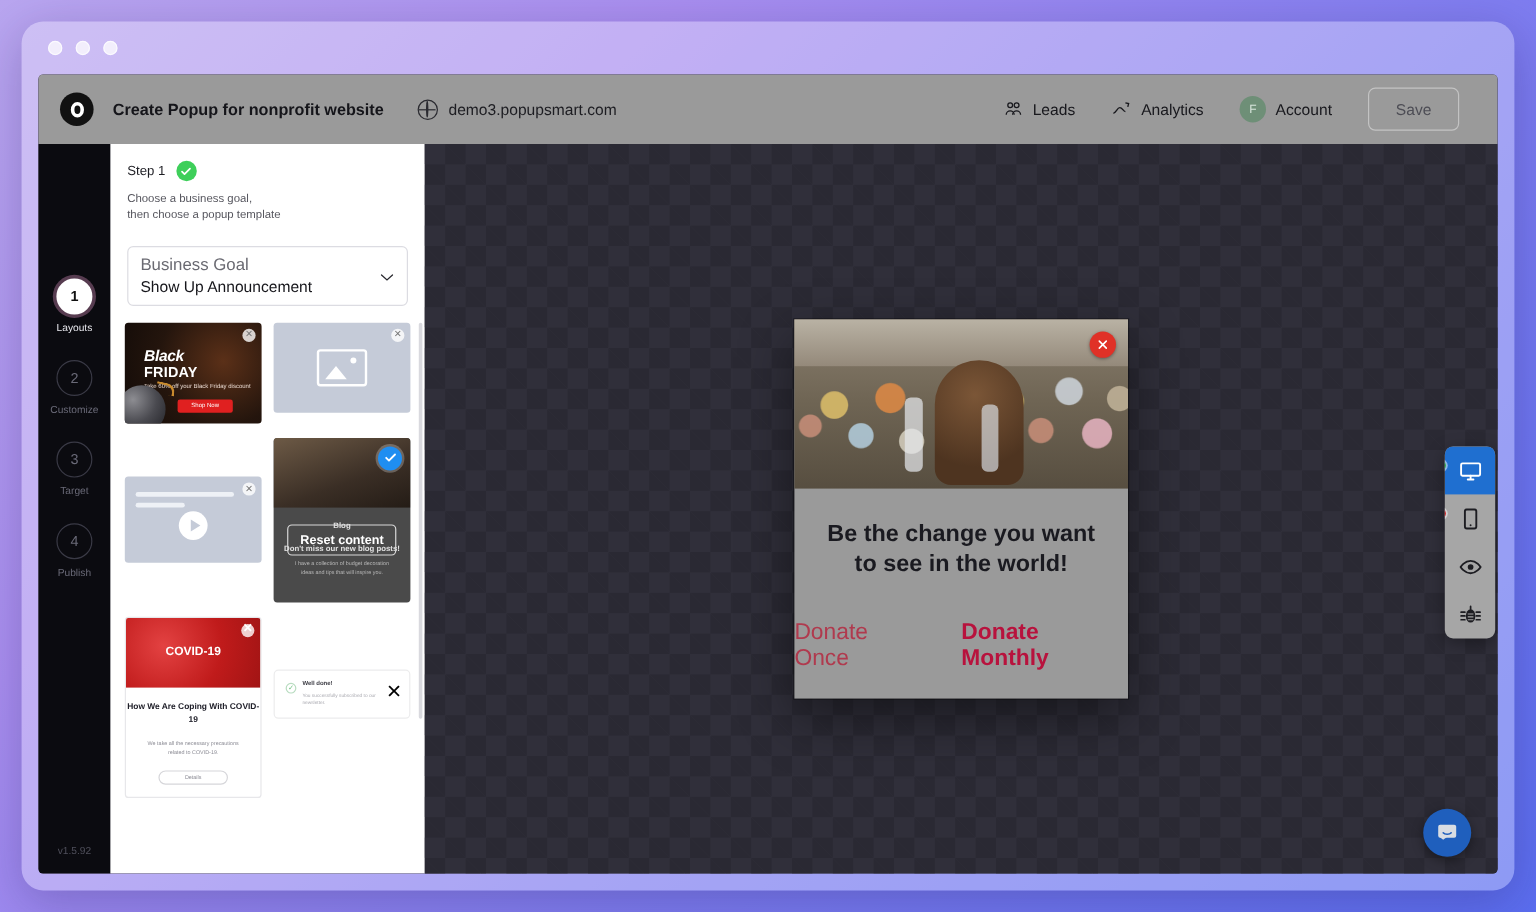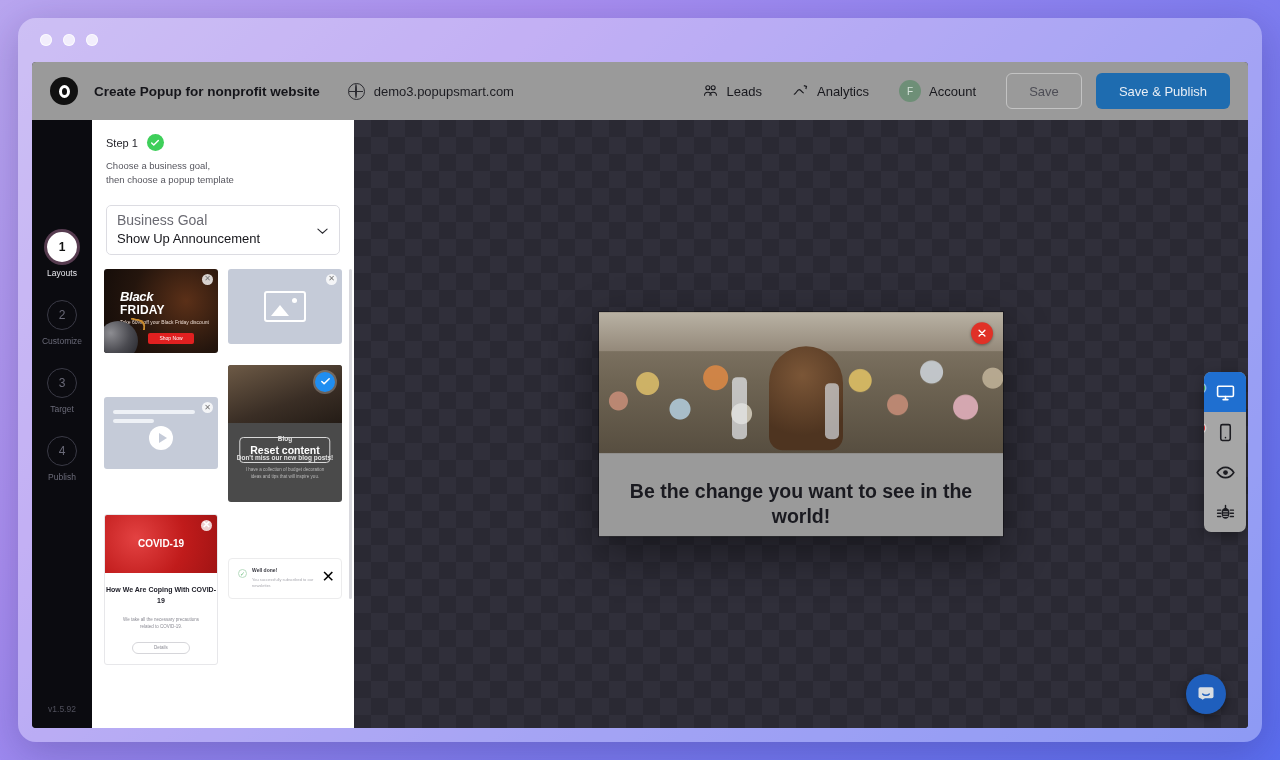--- a/index.html
+++ b/index.html
@@ -155,21 +155,21 @@
     background-color:#302f3a;
     background-image:
       linear-gradient(45deg, #2a2933 25%, transparent 25%, transparent 75%, #2a2933 75%),
       linear-gradient(45deg, #2a2933 25%, transparent 25%, transparent 75%, #2a2933 75%);
     background-size: 34px 34px;
     background-position: 0 0, 17px 17px;
   }
 
   .popup {
     position:absolute; left: 50%; top: 50%; transform: translate(-50%,-50%);
-    width: 404px; background:#9a9a9a; box-shadow: 0 0 0 1px rgba(0,0,0,.35), 0 16px 42px rgba(0,0,0,.45);
+    width: 278px; background:#9a9a9a; box-shadow: 0 0 0 1px rgba(0,0,0,.35), 0 16px 42px rgba(0,0,0,.45);
   }
   .popup .hero { height: 141px; position:relative; overflow:hidden;
     background: linear-gradient(180deg,#8a7f6f 0%, #6f6554 48%, #574e40 100%);
   }
   .popup .hero .sky { position:absolute; left:0; top:0; right:0; height:28%; background: linear-gradient(180deg,#b9b2a4, #94897a);}
   .popup .hero .kid { position:absolute; left:42%; top:24%; width:74px; height:104px; border-radius:38px 38px 14px 14px; background: radial-gradient(circle at 45% 28%, #7b5637 0%, #4e3420 70%);}
   .popup .hero .bottle1 { position:absolute; left:33%; top:46%; width:15px; height:62px; border-radius:5px; background: rgba(228,232,236,.72);}
   .popup .hero .bottle2 { position:absolute; left:56%; top:50%; width:14px; height:56px; border-radius:5px; background: rgba(222,228,233,.66);}
   .popup .hero .crowdL { position:absolute; left:0; top:18%; width:40%; height:82%;
     background:
@@ -268,21 +268,20 @@
         </svg>
         <span>Analytics</span>
       </div>
 
       <div class="hdr-link">
         <span class="avatar">F</span>
         <span>Account</span>
       </div>
 
       <button class="btn-save">Save</button>
-      <button class="btn-publish">Save &amp; Publish</button>
     </div>
 
     <div class="rail">
       <div class="step active">
         <div class="circle">1</div>
         <div class="label">Layouts</div>
       </div>
       <div class="step">
         <div class="circle">2</div>
         <div class="label">Customize</div>
@@ -394,20 +393,24 @@
           <div class="bottle2"></div>
           <div class="close-btn">
             <svg viewBox="0 0 24 24">
                 <path d="M5 5l14 14M19 5L5 19" stroke="#fff" stroke-width="3.2" stroke-linecap="round"></path>
               </svg>
           </div>
         </div>
         <div class="body">
           <div class="headline">Be the change you want to see in the world!</div>
         </div>
+        <div class="cta">
+          <span class="cta-once">Donate Once</span>
+          <span class="cta-month">Donate Monthly</span>
+        </div>
       </div>
 
       <div class="devbar">
         <div class="devbtn active">
           <span class="dot-ind dot-green"></span>
           <svg viewBox="0 0 24 24">
             <rect x="2" y="4" width="20" height="13" rx="1.5" fill="none" stroke="#fff" stroke-width="2"></rect>
             <path d="M9 21h6M12 17v4" stroke="#fff" stroke-width="2" stroke-linecap="round"></path>
           </svg>
         </div>

